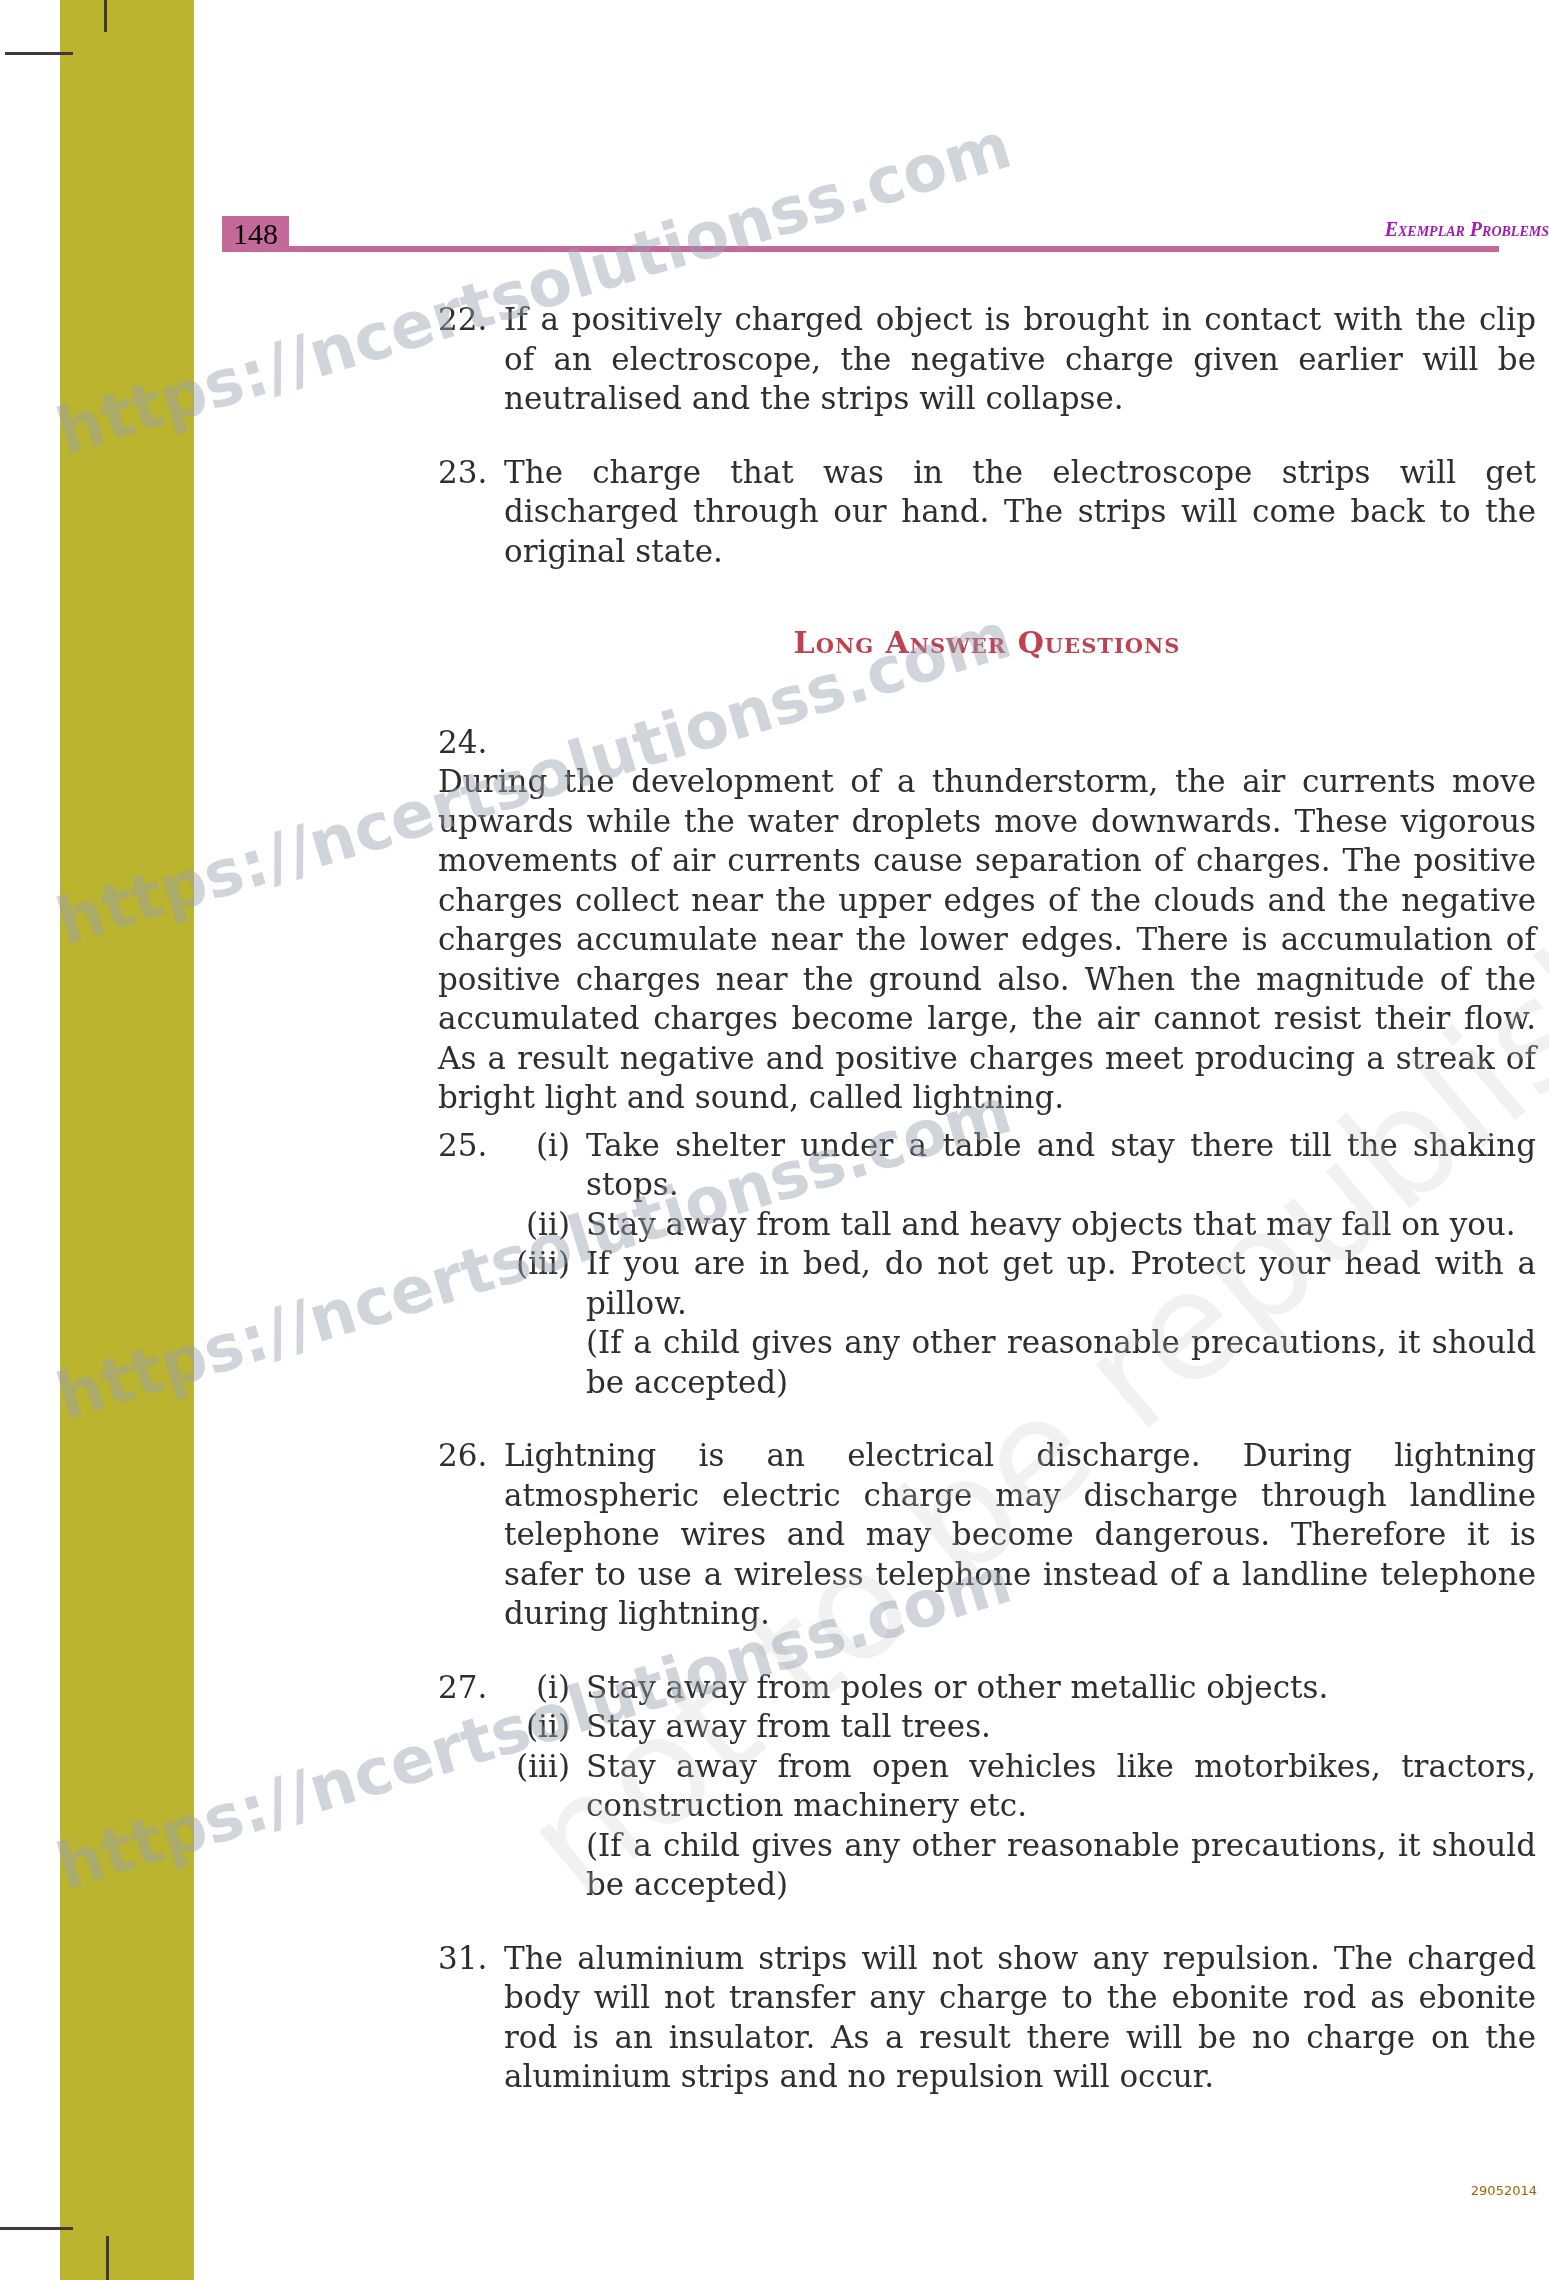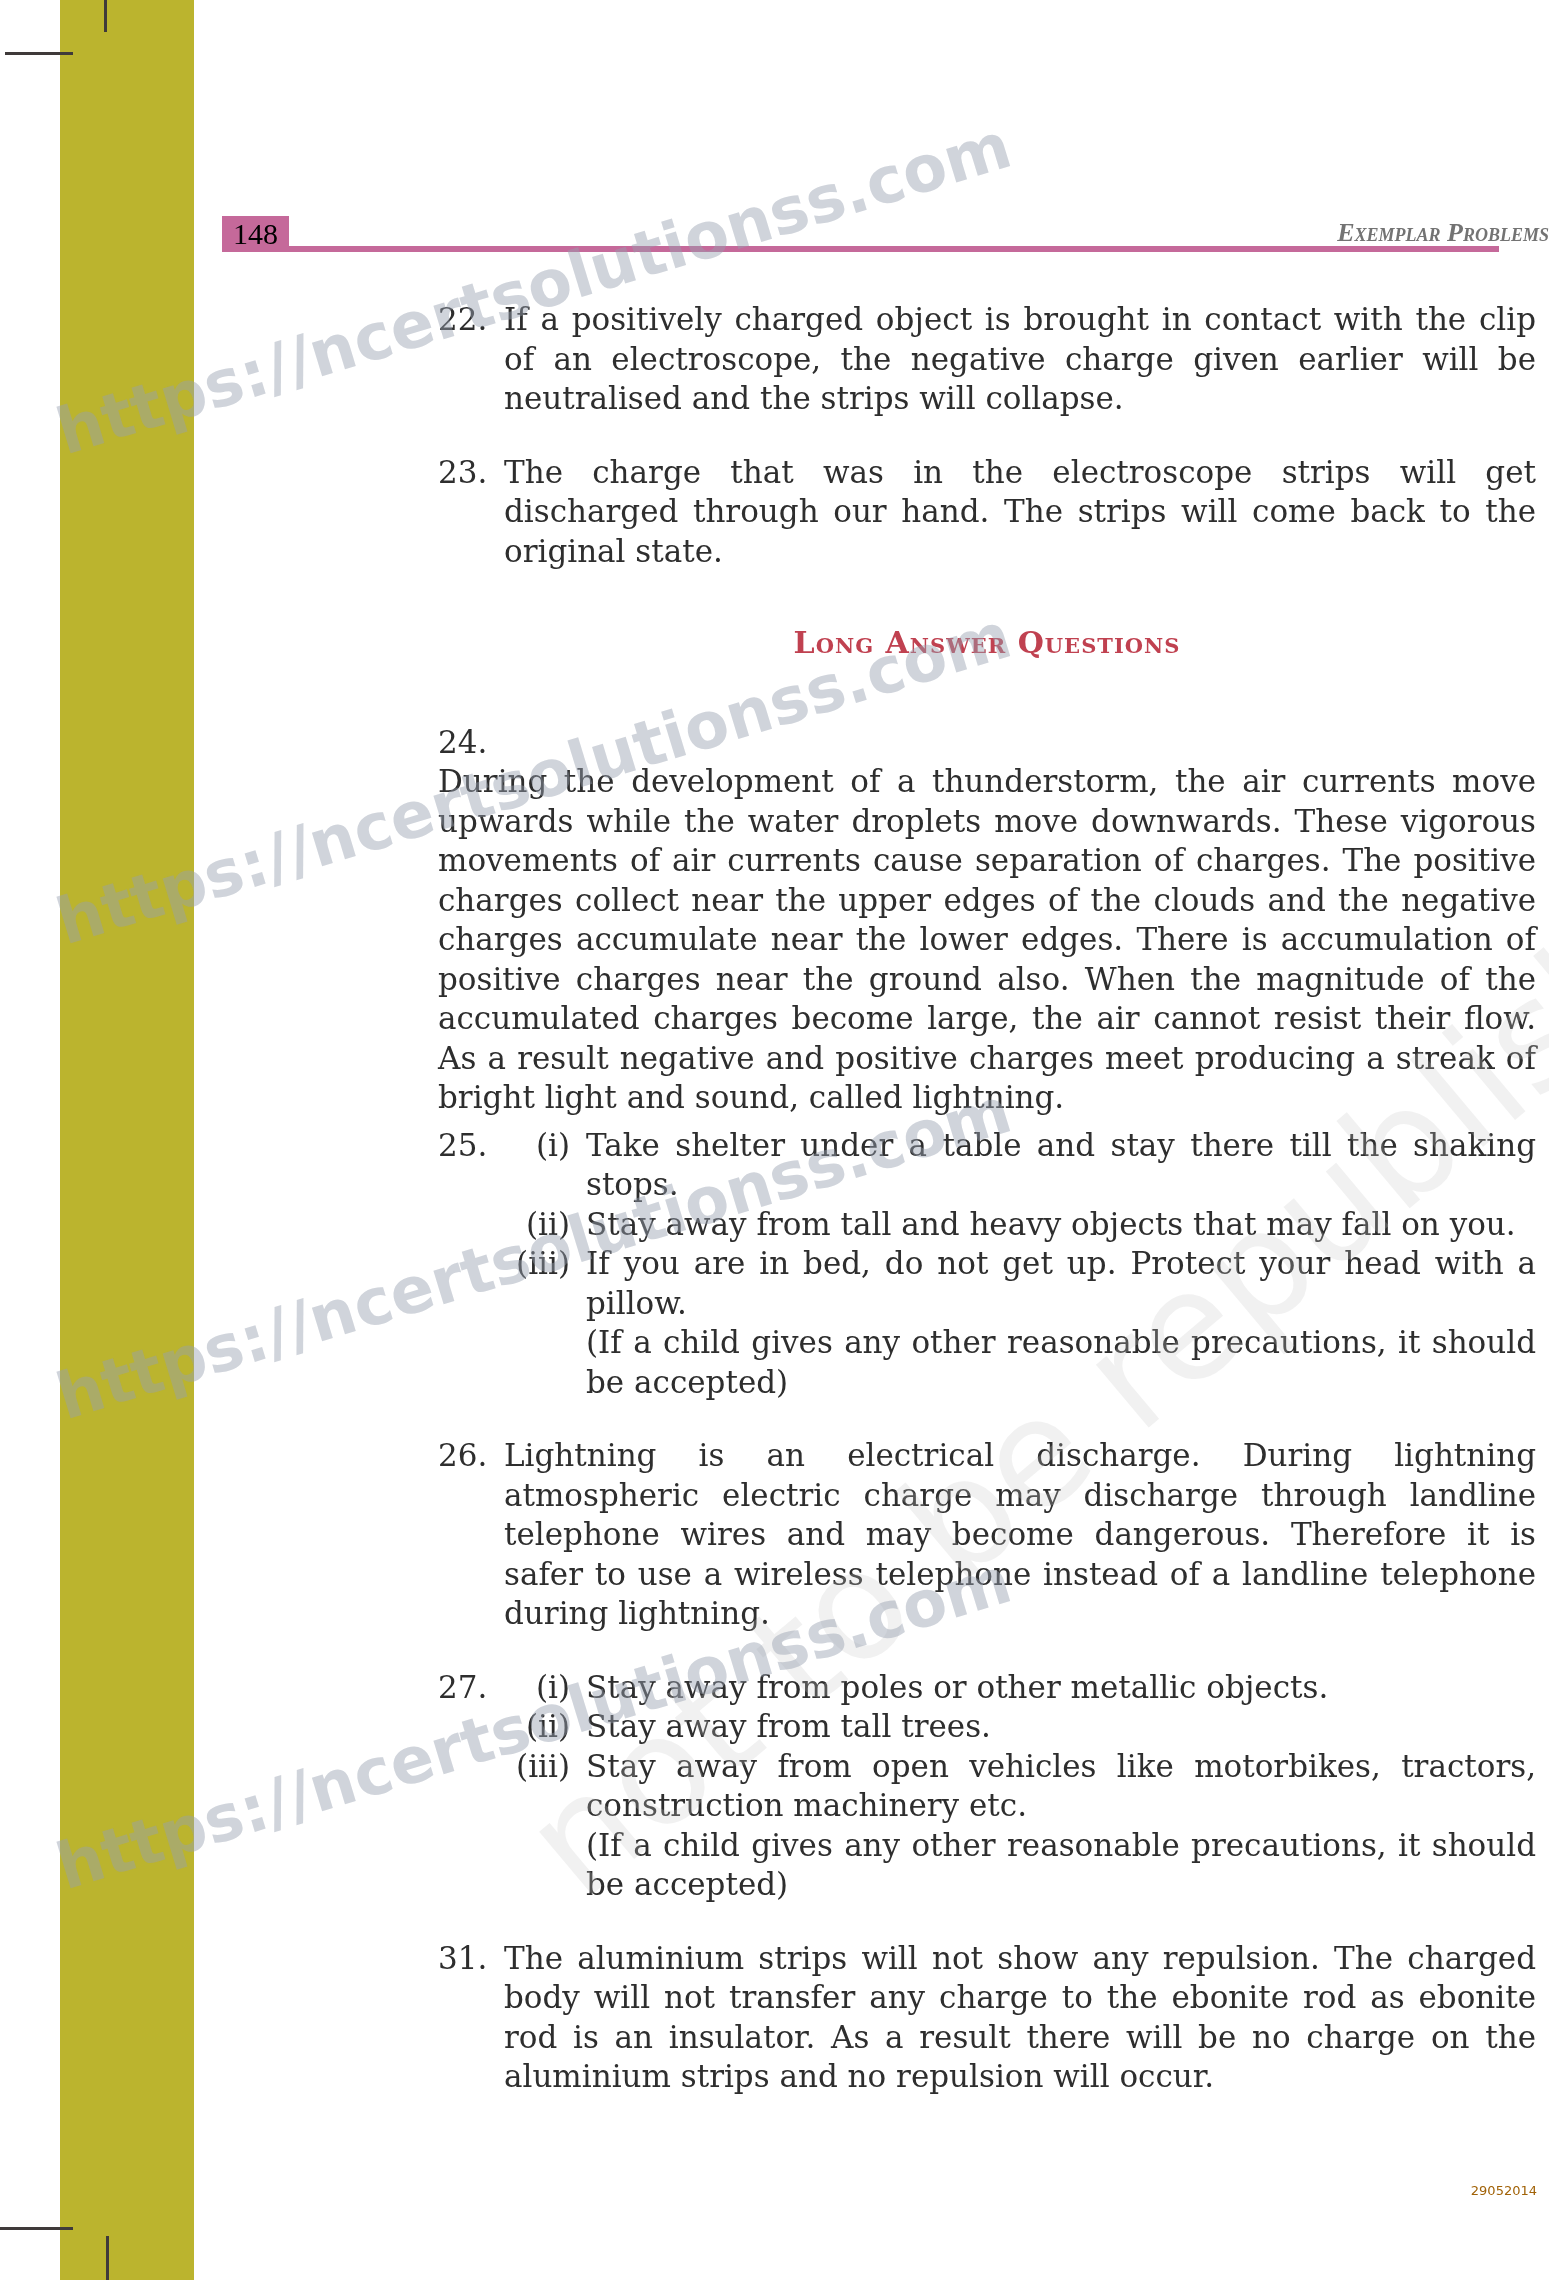--- a/index.html
+++ b/index.html
@@ -26,21 +26,21 @@
       font-family: "Liberation Serif", serif; font-size: 30px; line-height: 36px;
       text-align: center;
     }
     .header-rule {
       position: absolute; left: 67px; top: 30px; width: 1210px; height: 6px;
       background: #c5699a;
     }
     .book-title {
       position: absolute; right: 0; top: 2px;
       font-family: "Liberation Serif", serif; font-style: italic; font-weight: bold;
-      font-variant: small-caps; font-size: 26px; color: #737373; letter-spacing: 0px;
+      font-variant: small-caps; font-size: 20px; color: #a21caf; letter-spacing: 0px;
     }
 
     .content {
       position: absolute; left: 438px; top: 292px; width: 1098px;
       font-size: 31px; line-height: 39.5px;
     }
     .q { display: flex; margin-bottom: 34px; margin-top: 8px; }
     .q .num { width: 66px; flex: none; }
     .q .body { flex: 1; text-align: justify; }
     .q.tight { margin-bottom: 6px; flex-direction: column; }

